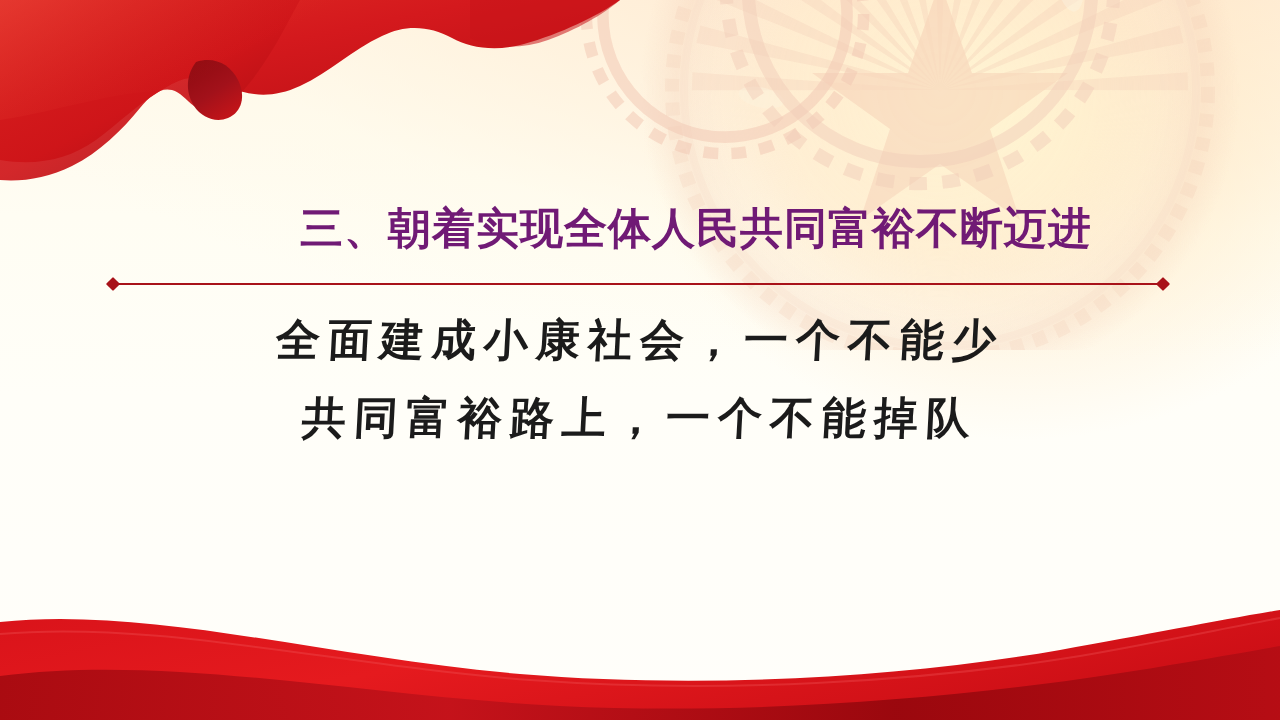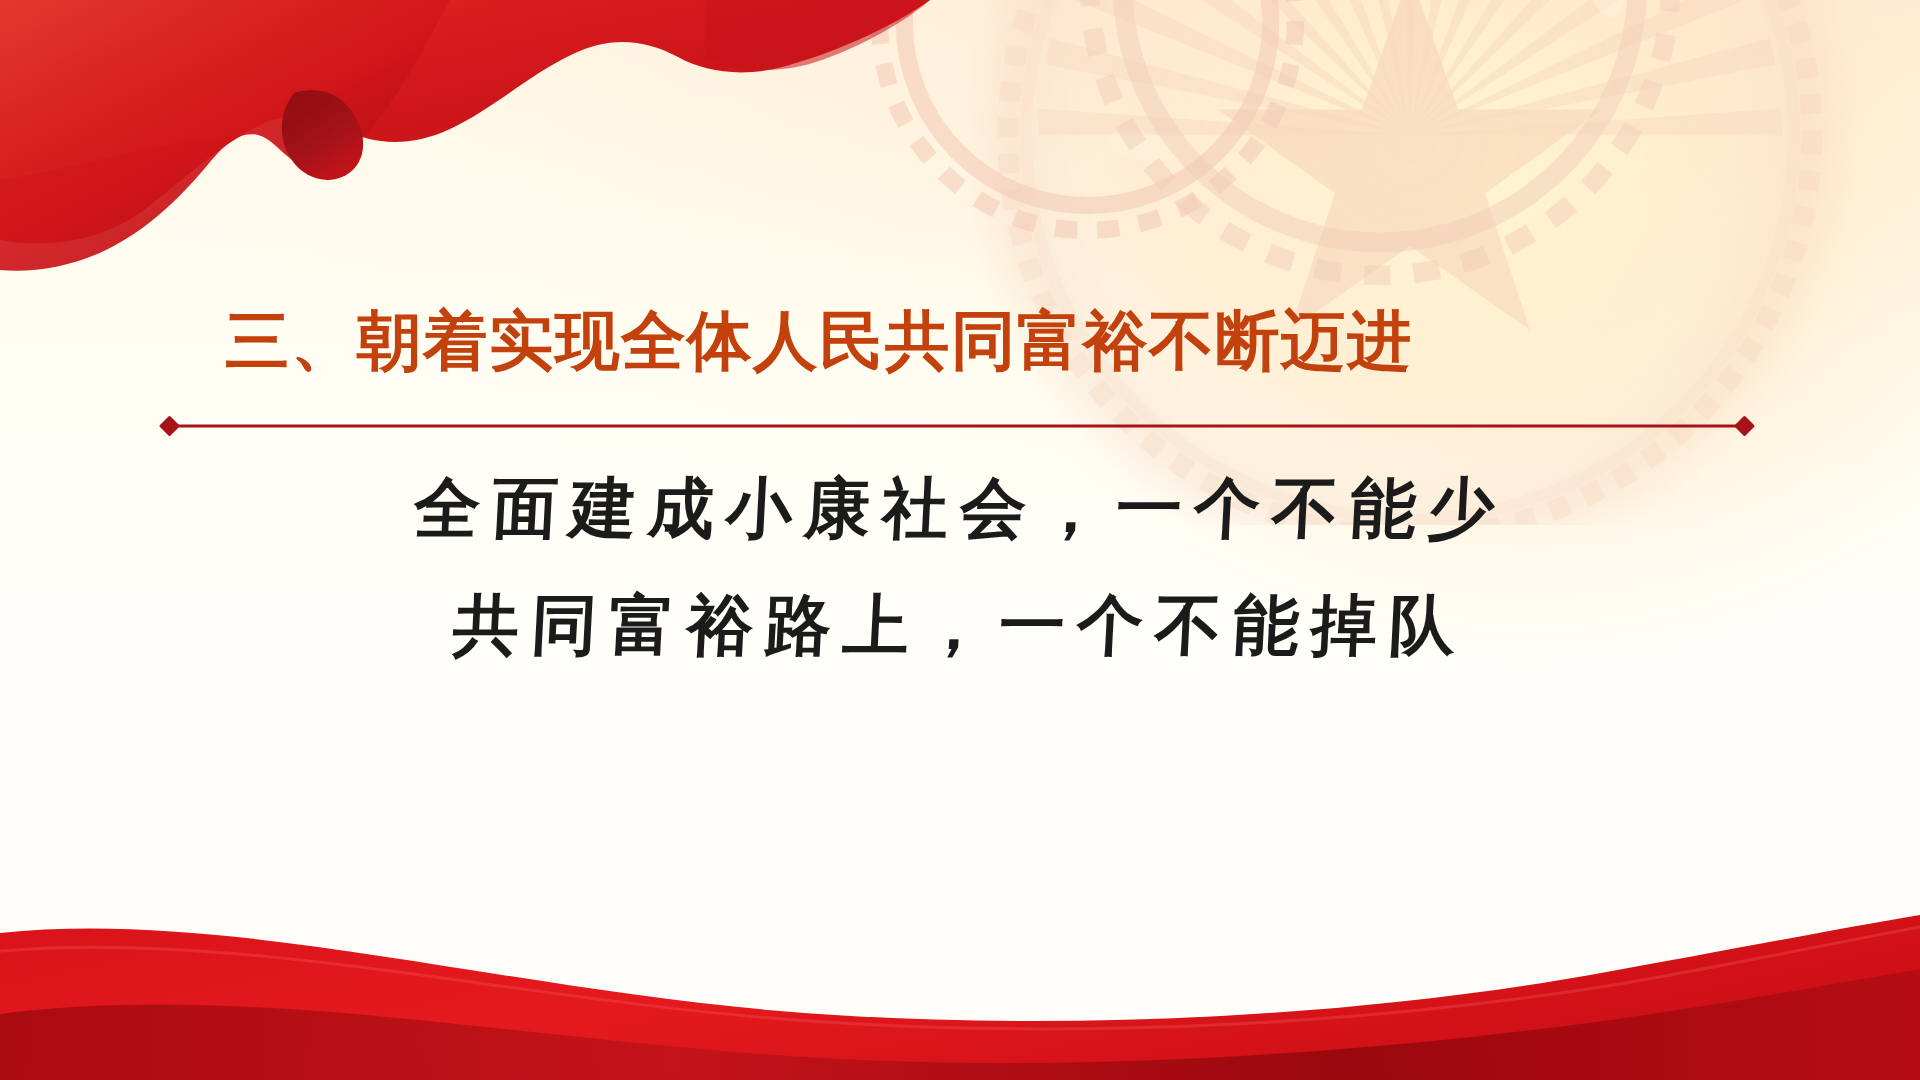--- a/index.html
+++ b/index.html
@@ -88,22 +88,22 @@
   .content {
     position: absolute;
     inset: 0;
   }
 
   .page-title {
     position: absolute;
     top: 205px;
     left: 0;
     width: 1092px;
-    text-align: center;
-    color: #c2410c;
+    text-align: right;
+    color: #701a75;
     font-family: "DejaVu Sans", "Liberation Sans", sans-serif;
     font-weight: 700;
     font-size: 43px;
     letter-spacing: 1px;
     line-height: 1.08;
     white-space: nowrap;
   }
 
   .divider {
     position: absolute;

